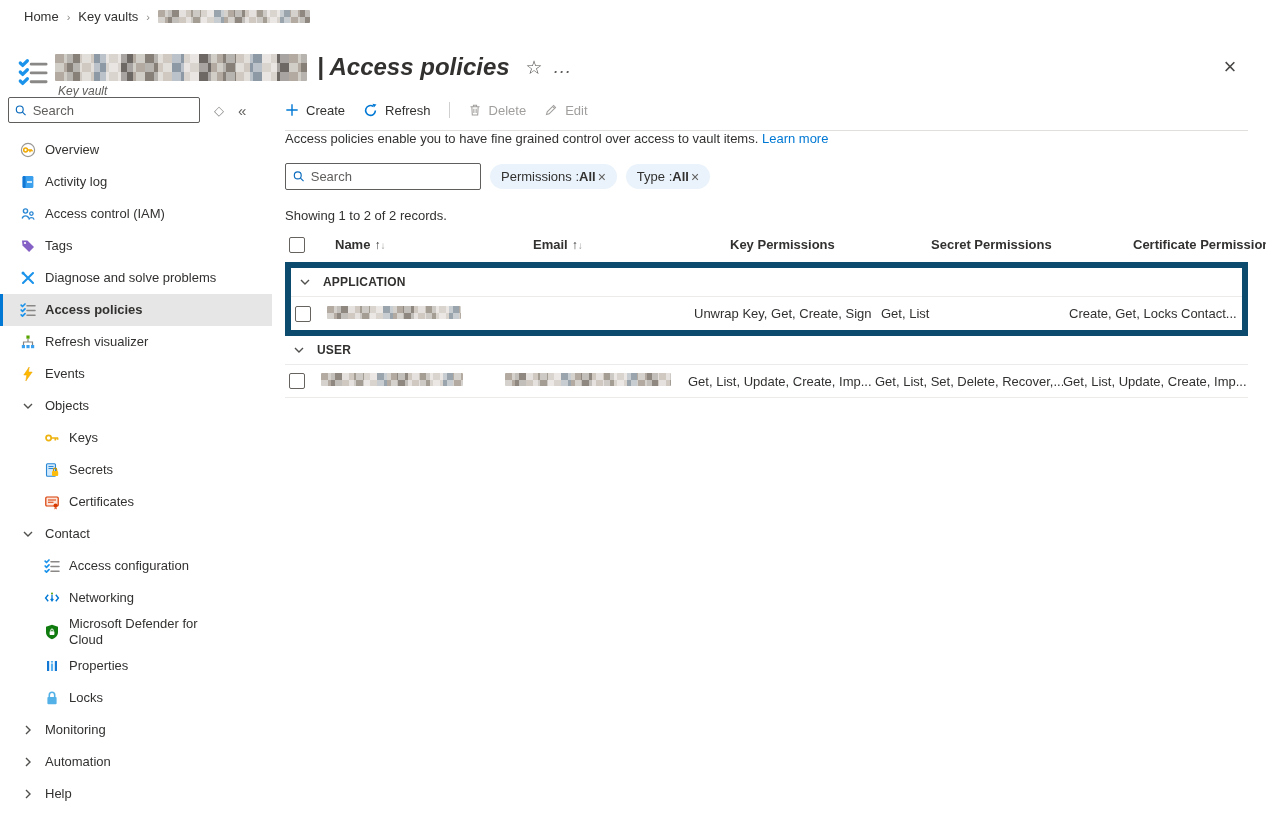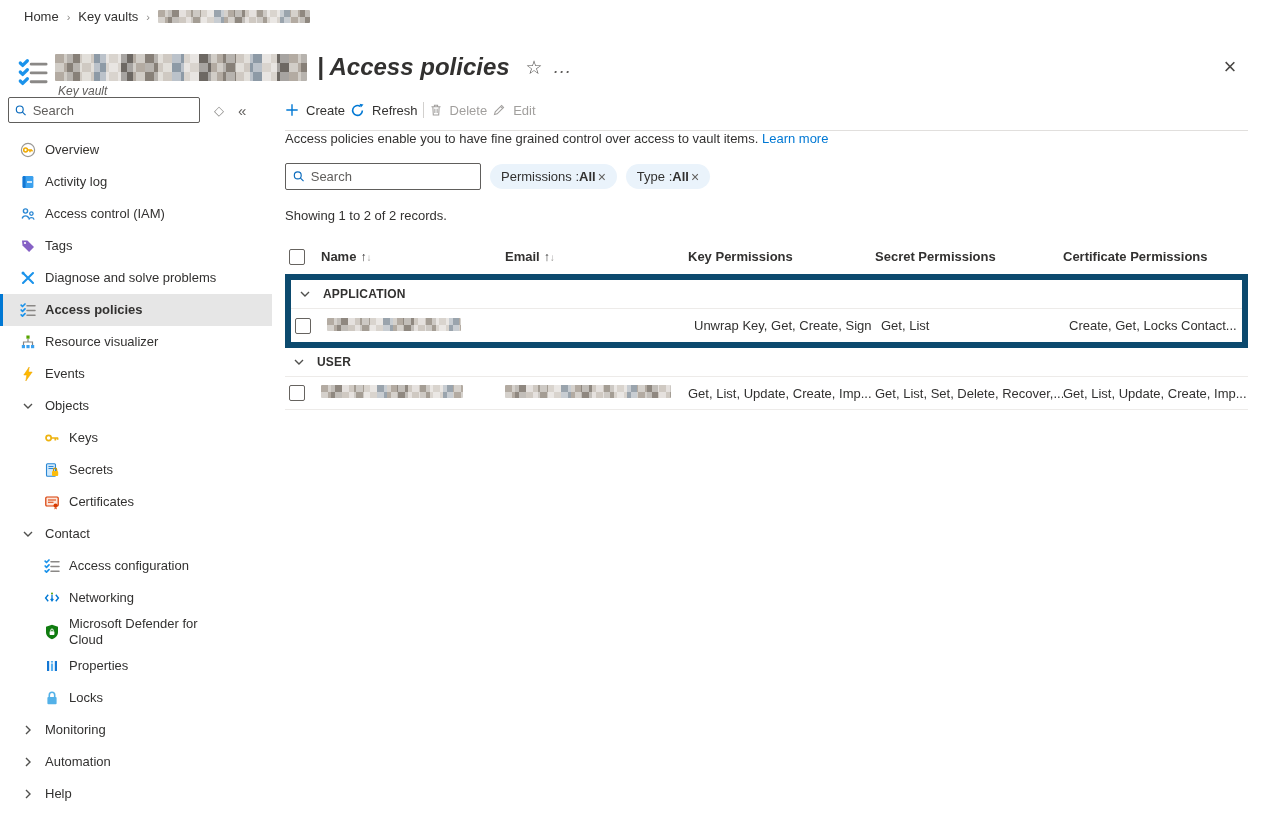--- a/index.html
+++ b/index.html
@@ -52,41 +52,41 @@
   .sitem.selected::before { content:""; position:absolute; left:0; top:0; bottom:0; width:3px; background:#0078d4; }
   .sitem .ic { flex:0 0 16px; height:16px; display:flex; align-items:center; justify-content:center; }
   .w150 { max-width:150px; }
 
   
   .chk { stroke:#1b93eb; fill:none; stroke-width:1.7; stroke-linecap:round; stroke-linejoin:round; }
   .lin { stroke:#8a8886; fill:none; stroke-width:1.5; stroke-linecap:round; }
 
   
   .main { position:absolute; left:285px; top:96px; width:963px; }
-  .toolbar { display:flex; align-items:center; gap:5px; height:28px; }
+  .toolbar { display:flex; align-items:center; gap:18px; height:28px; }
   .tbtn { display:flex; align-items:center; gap:7px; font-size:13px; color:#323130; cursor:pointer; background:none; border:none; font-family:inherit; }
   .tbtn.disabled { color:#a19f9d; cursor:default; }
   .tb-sep { width:1px; height:16px; background:#d2d0ce; }
   .toolbar-divider { border-bottom:1px solid #e1dfdd; margin-top:6px; }
   .desc { font-size:13px; color:#323130; }
   .desc a { color:#0078d4; text-decoration:none; cursor:pointer; }
 
   .filter-row { margin-top:17px; display:flex; align-items:center; gap:9px; }
   .m-search { width:196px; height:27px; border:1px solid #605e5c; border-radius:2px; display:flex; align-items:center; gap:6px; padding:0 7px; }
   .m-search input { border:none; outline:none; width:100%; font-size:13px; font-family:inherit; color:#323130; }
   .m-search input::placeholder { color:#605e5c; }
   .pill { display:inline-flex; align-items:center; gap:0; height:25px; padding:0 11px; border-radius:13px;
     background:#eaf3fb; font-size:13px; color:#323130; cursor:pointer; }
   .pill b { font-weight:700; }
   .pill .x { color:#605e5c; font-size:14px; margin-left:2px; }
 
   .records { margin-top:18px; font-size:13px; color:#323130; }
 
   .trow { display:grid; grid-template-columns:36px 184px 183px 187px 188px 185px; align-items:center; }
-  .thead { margin-top:20px; height:27px; font-weight:700; font-size:13px; }
+  .thead { margin-top:8px; height:27px; font-weight:700; font-size:13px;gap:14px; }
   .th { display:flex; align-items:center; gap:4px; white-space:nowrap; }
   .sort { font-weight:400; }
   .sort .up { font-size:12px; color:#323130; }
   .sort .dn { font-size:10px; color:#a19f9d; }
   .checkbox { width:16px; height:16px; border:1px solid #66635f; border-radius:2px; background:#fff; margin-left:4px; cursor:pointer; }
 
   .group-hd { display:flex; align-items:center; gap:12px; height:29px; padding-left:8px;
     font-size:12px; font-weight:700; color:#323130; border-bottom:1px solid #edebe9; letter-spacing:.2px; }
   .drow { height:33px; font-size:13px; color:#323130; border-bottom:1px solid #edebe9; }
   .cell { white-space:nowrap; overflow:hidden; padding-right:8px; }
@@ -210,21 +210,21 @@
     <div class="sitem">
       <span class="ic">
           <svg width="16" height="16" viewBox="0 0 16 16">
         <path d="M8 5v3M3.5 11V8h9v3" stroke="#8a8886" stroke-width="1.2" fill="none"></path>
         <rect x="6.4" y="1.5" width="3.2" height="3.2" fill="#57a300"></rect>
         <rect x="1.8" y="11" width="3.2" height="3.2" fill="#3aa0ee"></rect>
         <rect x="6.4" y="11" width="3.2" height="3.2" fill="#3aa0ee"></rect>
         <rect x="11" y="11" width="3.2" height="3.2" fill="#3aa0ee"></rect>
           </svg>
         </span>
-      <span class="lbl">Resource visualizer</span>
+      <span class="lbl">Refresh visualizer</span>
     </div>
 
     <div class="sitem">
       <span class="ic">
           <svg width="16" height="16" viewBox="0 0 16 16">
         <path d="M9.2 1L3.8 9h3l-1 6 6.4-9H8.5L9.2 1z" fill="#ffb900" stroke="#e8a200" stroke-width=".5"></path>
           </svg>
         </span>
       <span class="lbl">Events</span>
     </div>

